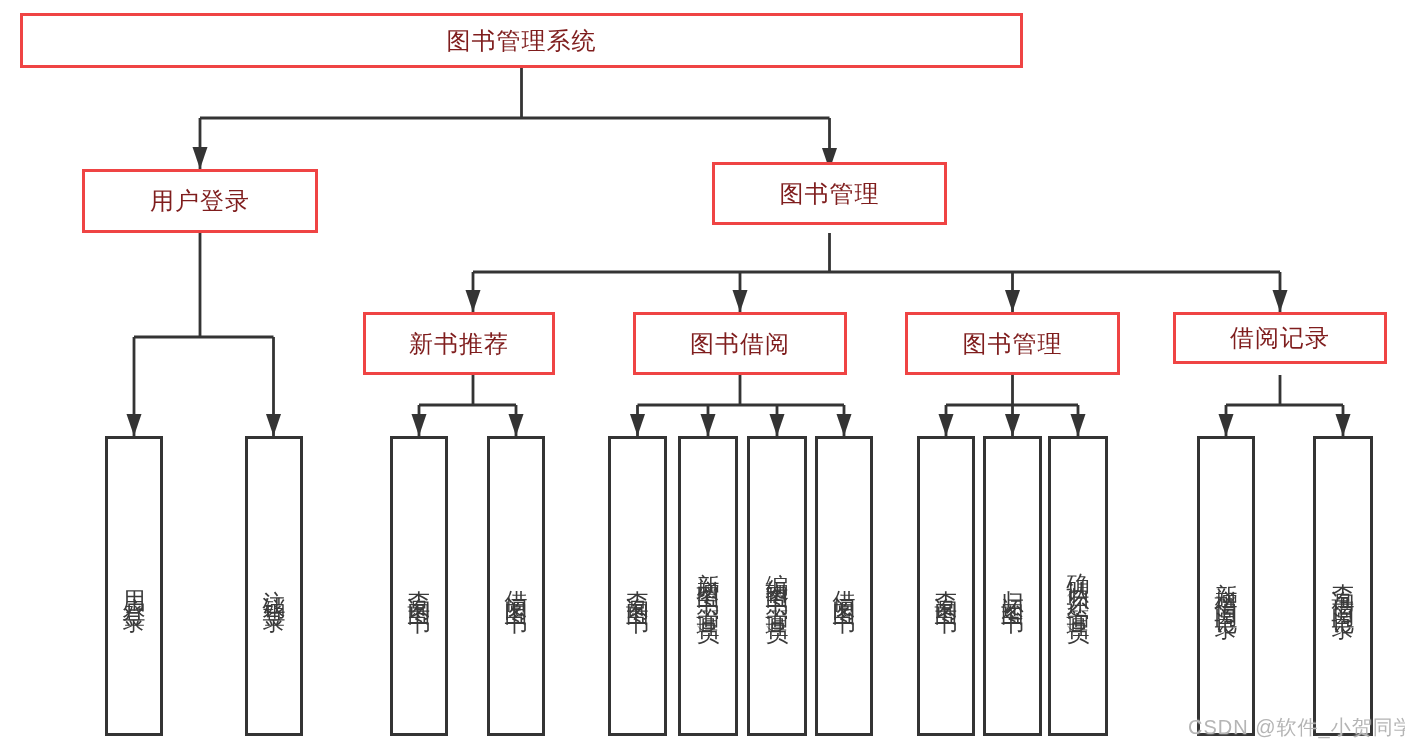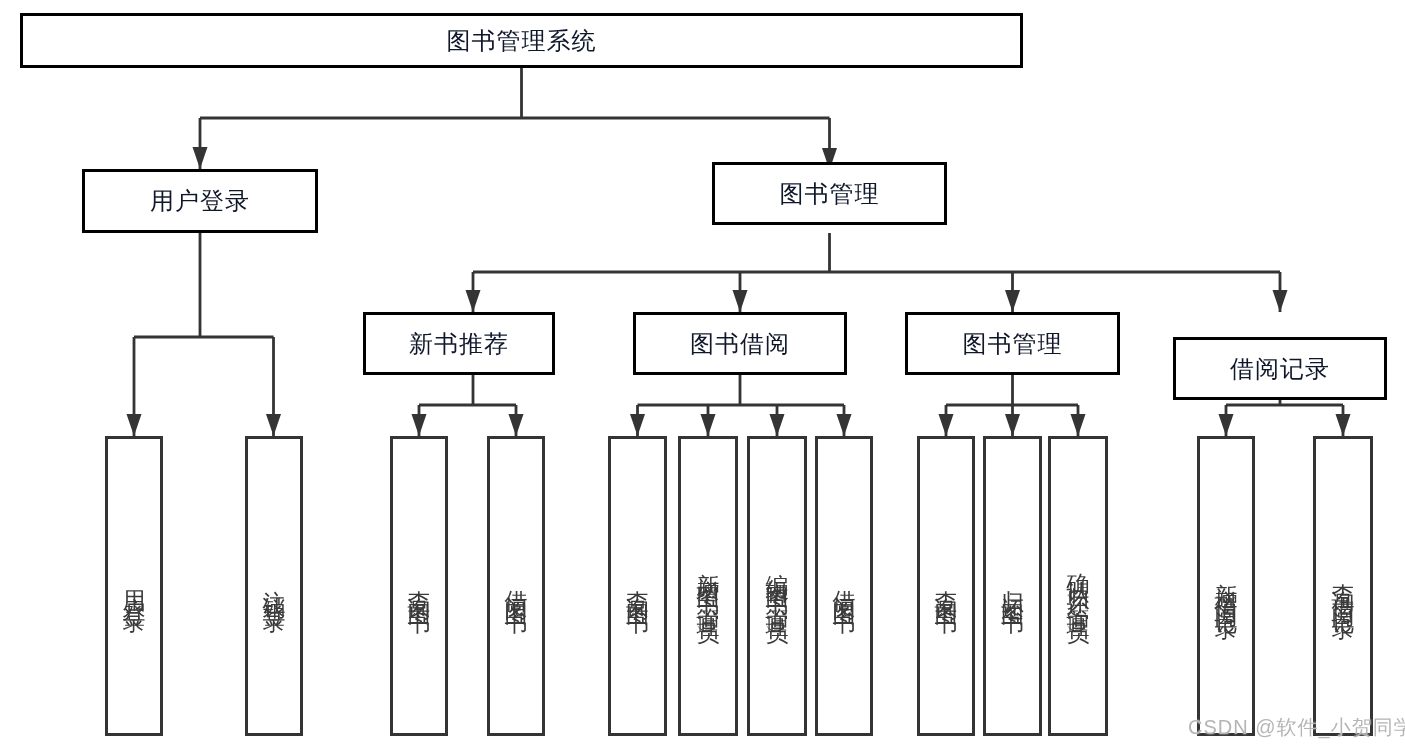--- a/index.html
+++ b/index.html
@@ -8,23 +8,23 @@
     width:1405px;height:747px;
     background:#ffffff;
     font-family:"Liberation Sans","DejaVu Sans",sans-serif;
     overflow:hidden;
   }
   #wires{position:absolute;left:0;top:0;z-index:1;}
   .box{
     position:absolute;
     box-sizing:border-box;
     background:#ffffff;
-    border:3px solid #000000;
+    border:3px solid #ef4444;
     display:flex;align-items:center;justify-content:center;
-    color:#0f172a;
+    color:#7f1d1d;
     font-size:24px;
     z-index:2;
     letter-spacing:1px;
     white-space:nowrap;
   }
   .leaf{
     position:absolute;
     box-sizing:border-box;
     background:#ffffff;
     border:3px solid #343434;
@@ -99,21 +99,21 @@
   </svg>
 
   <div class="box" style="left:20px;top:13px;width:1003px;height:55px;">图书管理系统</div>
 
   <div class="box" style="left:82px;top:169px;width:236px;height:64px;">用户登录</div>
   <div class="box" style="left:712px;top:162px;width:235px;height:63px;">图书管理</div>
 
   <div class="box" style="left:363px;top:312px;width:192px;height:63px;">新书推荐</div>
   <div class="box" style="left:633px;top:312px;width:214px;height:63px;">图书借阅</div>
   <div class="box" style="left:905px;top:312px;width:215px;height:63px;">图书管理</div>
-  <div class="box" style="left:1173px;top:312px;width:214px;height:63px;margin-top:25px;">借阅记录</div>
+  <div class="box" style="left:1173px;top:312px;width:214px;height:52px;">借阅记录</div>
 
   <div class="leaf" style="left:105px;top:436px;width:58px;height:300px;">
     <span>用户登录</span>
   </div>
   <div class="leaf" style="left:245px;top:436px;width:58px;height:300px;">
     <span>注销登录</span>
   </div>
 
   <div class="leaf" style="left:390px;top:436px;width:58px;height:300px;">
     <span>查询图书</span>

